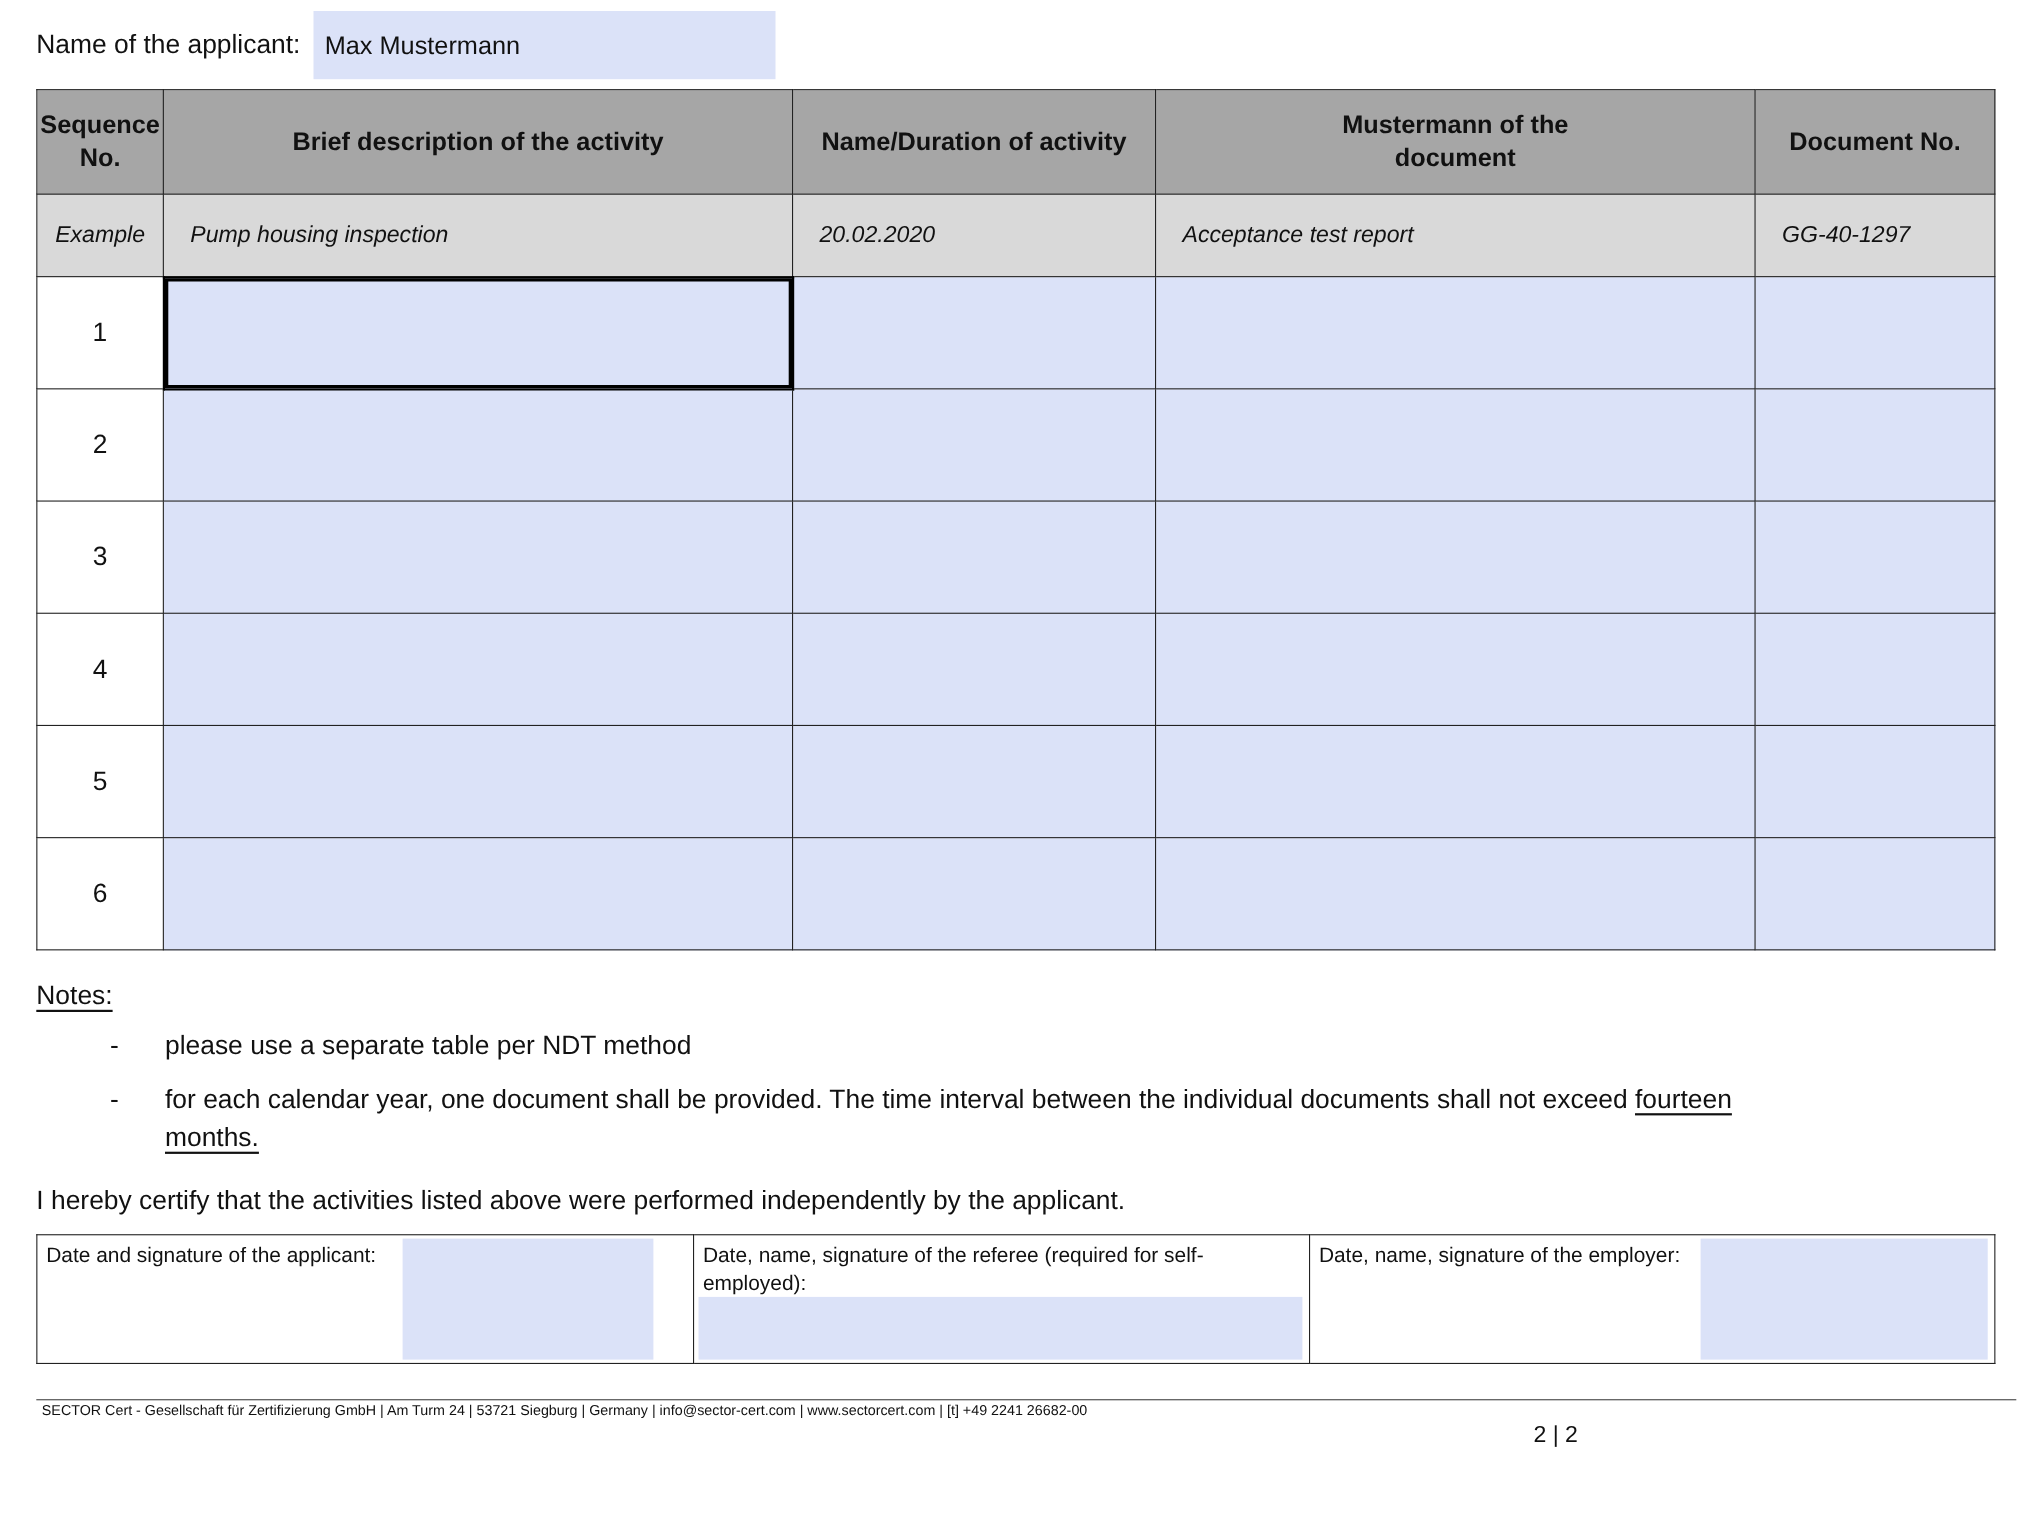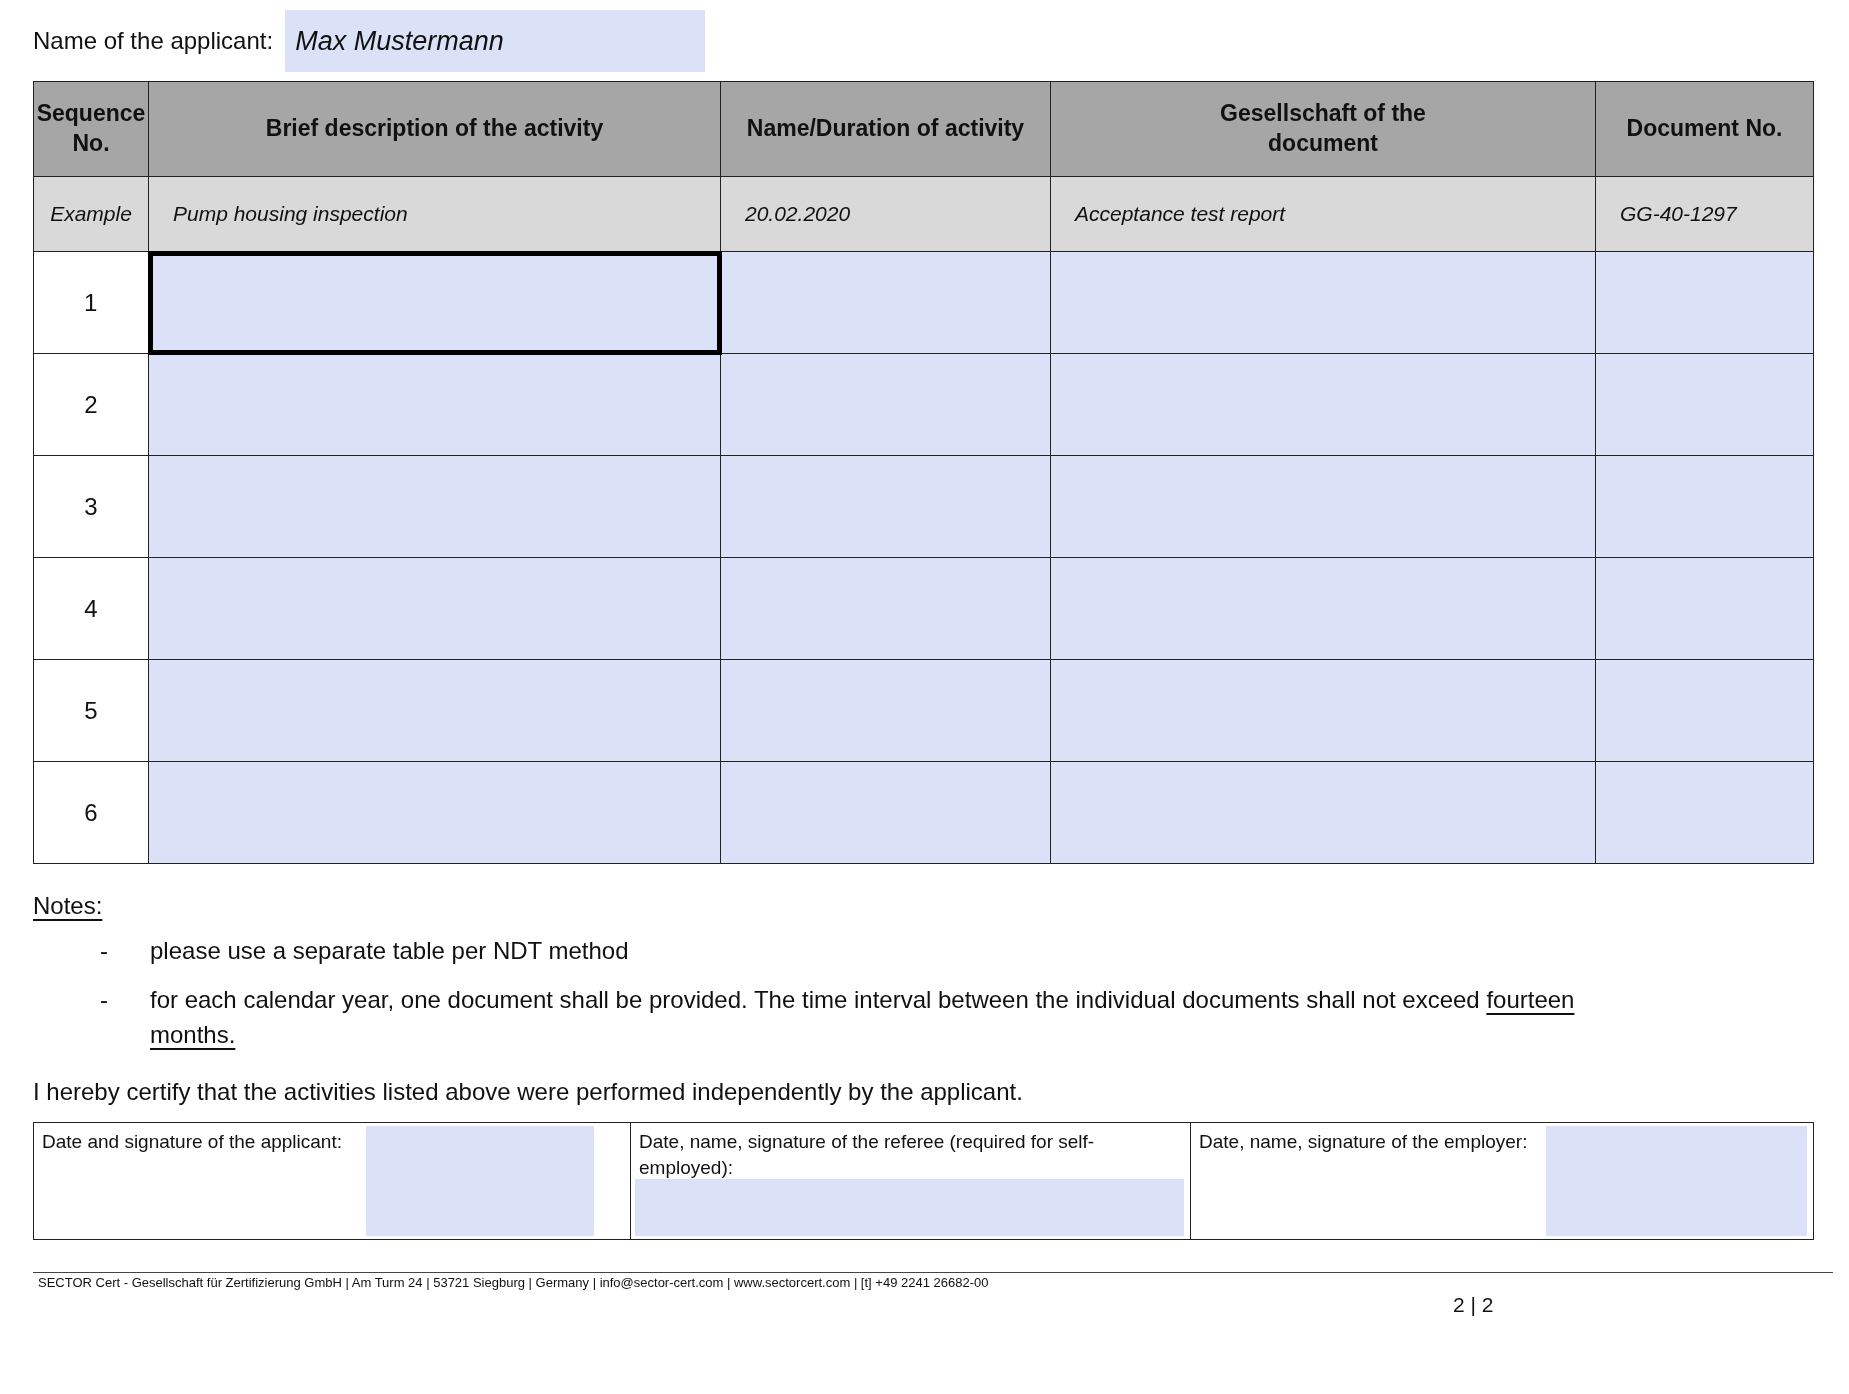--- a/index.html
+++ b/index.html
@@ -11,21 +11,21 @@
     overflow: hidden;
   }
   .content { width: 1800px; margin-left: 33px; }
 
   
   .applicant-row { display: flex; align-items: center; margin-top: 10px; height: 62px; }
   .applicant-label { font-size: 24px; }
   .name-field {
     margin-left: 12px; width: 420px; height: 62px;
     background: #dbe2f8; display: flex; align-items: center;
-    padding-left: 10px; font-size: 27px; font-style: italic;
+    padding-left: 10px; font-size: 23px;
   }
 
   
   .caption { margin-top: 8px; font-size: 24px; }
 
   
   table.main { border-collapse: collapse; margin-top: 9px; width: 1780px; table-layout: fixed; }
   table.main th, table.main td { border: 1px solid #222222; }
   table.main th {
     background: #a6a6a6; font-weight: bold; font-size: 23px;
@@ -71,21 +71,21 @@
   .box-applicant { left: 332px; top: 3px; bottom: 3px; width: 228px; }
   .box-referee  { left: 4px; right: 6px; top: 56px; bottom: 3px; }
   .box-employer { left: 355px; right: 6px; top: 3px; bottom: 3px; }
 
   
   .footer {
     margin-top: 32px; border-top: 1px solid #444444;
     position: relative; height: 60px;
   }
   .footer-info { font-size: 13px; margin-left: 5px; }
-  .page-num { position: absolute; left: 1420px; top: 20px; font-size: 21px; }
+  .page-num { position: absolute; left: 1361px; top: 20px; font-size: 21px; }
 </style>
 </head>
 <body>
 
 <div class="content">
 
   <div class="applicant-row">
     <span class="applicant-label">Name of the applicant:</span>
     <div class="name-field">
       <span>Max Mustermann</span>
@@ -100,21 +100,21 @@
         <col style="width:330px">
         <col style="width:545px">
         <col style="width:218px">
     </colgroup>
     <thead>
       <tr>
         <th>Sequence
 No.</th>
         <th>Brief description of the activity</th>
         <th>Name/Duration of activity</th>
-        <th>Gesellschaft of the
+        <th>Mustermann of the
 document</th>
         <th>Document No.</th>
       </tr>
     </thead>
     <tbody>
       <tr class="example">
         <td class="seq">Example</td>
         <td>Pump housing inspection</td>
         <td>20.02.2020</td>
         <td>Acceptance test report</td>

